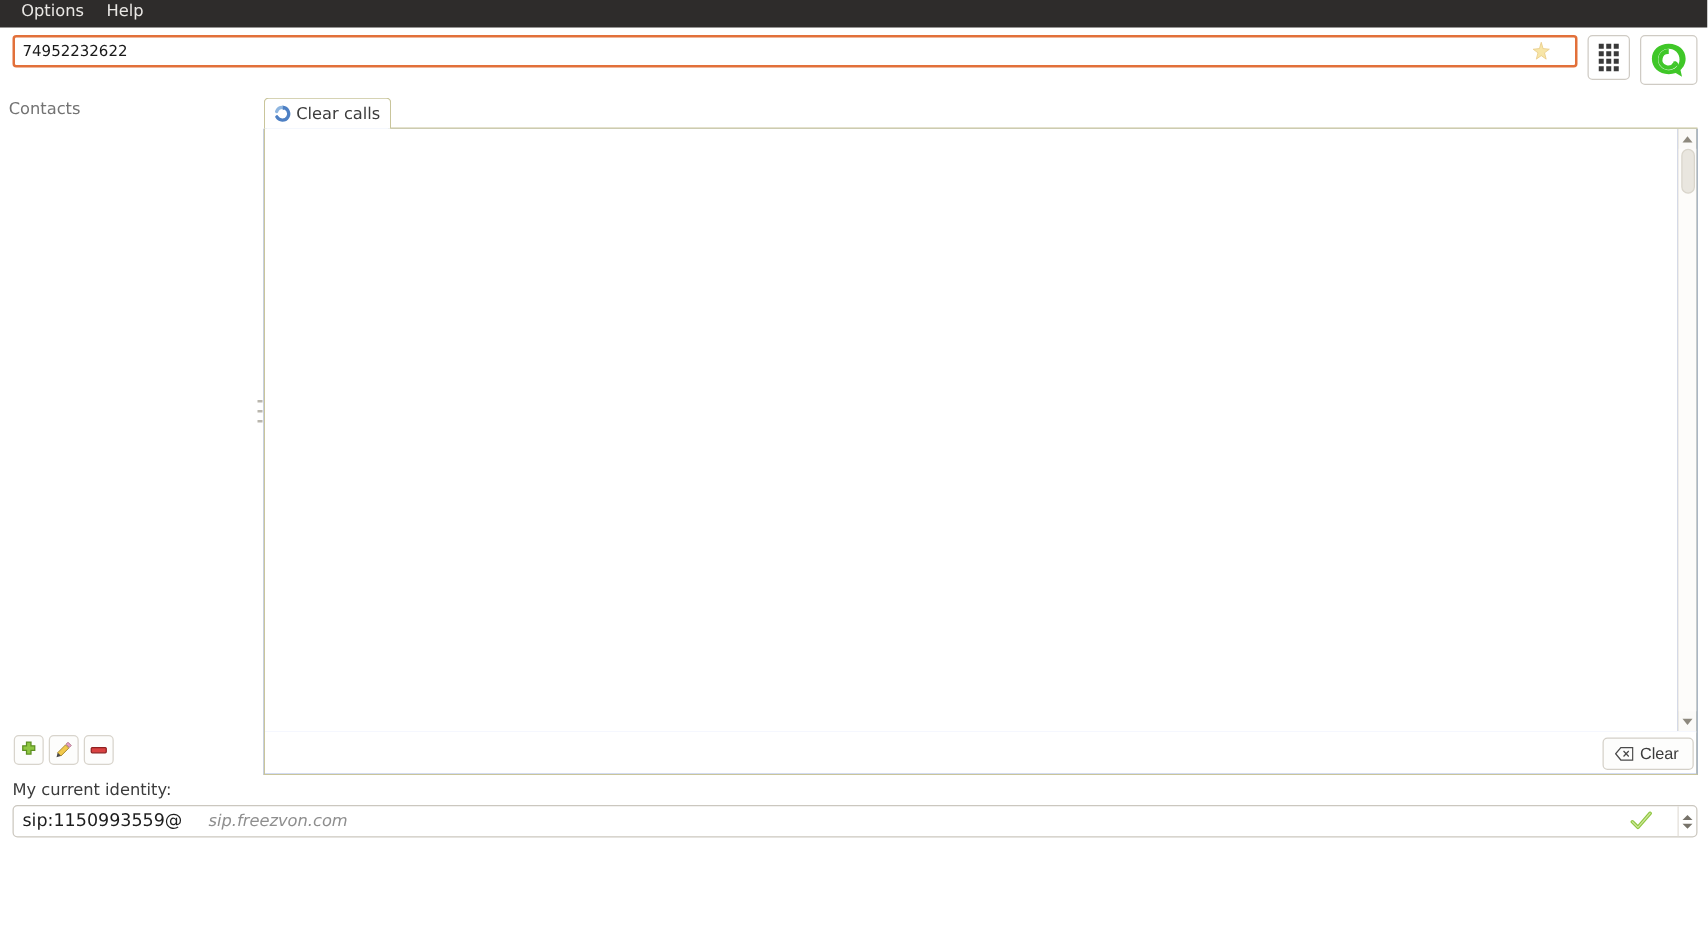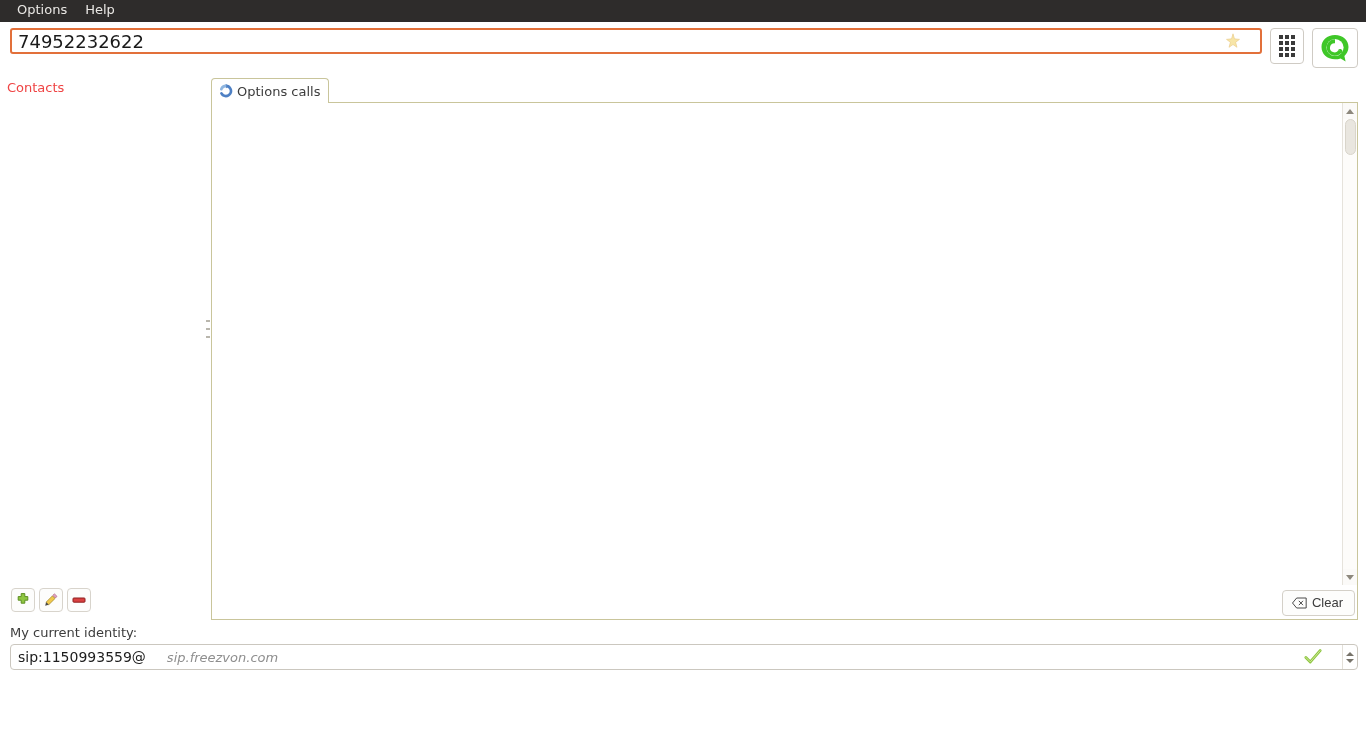--- a/index.html
+++ b/index.html
@@ -52,21 +52,21 @@
     flex: 1 1 auto;
     height: 26px;
   }
   .addr-input {
     width: 100%;
     height: 26px;
     border: 2px solid #e2703a;
     border-radius: 3px;
     background: #ffffff;
     font-family: "DejaVu Sans", "Liberation Sans", sans-serif;
-    font-size: 18px;
+    font-size: 12px;
     color: #1a1a1a;
     padding: 0 26px 0 6px;
     outline: none;
   }
   .addr-star {
     position: absolute;
     right: 20px;
     top: 4px;
     width: 18px;
     height: 18px;
@@ -113,21 +113,21 @@
   }
   .contacts-pane {
     width: 205px;
     flex: 0 0 205px;
     display: flex;
     flex-direction: column;
     padding: 12px 0 0 6px;
   }
   .contacts-title {
     font-size: 13px;
-    color: #ef4444;
+    color: #737373;
     padding-left: 1px;
   }
   .contacts-list {
     flex: 1 1 auto;
   }
   .contacts-toolbar {
     display: flex;
     gap: 4px;
     padding: 0 0 8px 5px;
   }
@@ -468,21 +468,21 @@
     </div>
 
     <div class="tabs-pane">
       <div class="tabstrip">
         <div class="tab">
           <svg width="14" height="14" viewBox="0 0 16 16">
             <path d="M8 2.2 A5.8 5.8 0 1 1 2.8 10.8" fill="none" stroke="#4e80c4" stroke-width="3" stroke-linecap="round"></path>
             <path d="M8 2.2 A5.8 5.8 0 0 0 2.6 6" fill="none" stroke="#8fb6e0" stroke-width="3" stroke-linecap="round"></path>
             <path d="M8.4 0.4 l3.2 2.3 l-3.4 2.2 z" fill="#4e80c4"></path>
           </svg>
-          <span>Options calls</span>
+          <span>Clear calls</span>
         </div>
         <div class="tabstrip-rest"></div>
       </div>
 
       <div class="tab-panel">
         <div class="panel-inner">
           <div class="calls-list"></div>
           <div class="vscroll">
             <div class="arrow">
               <span class="arrow-up"></span>

